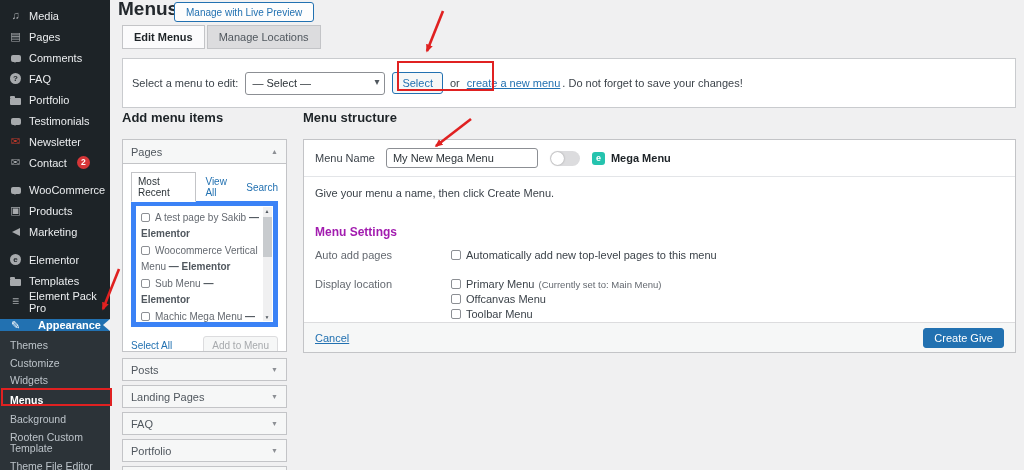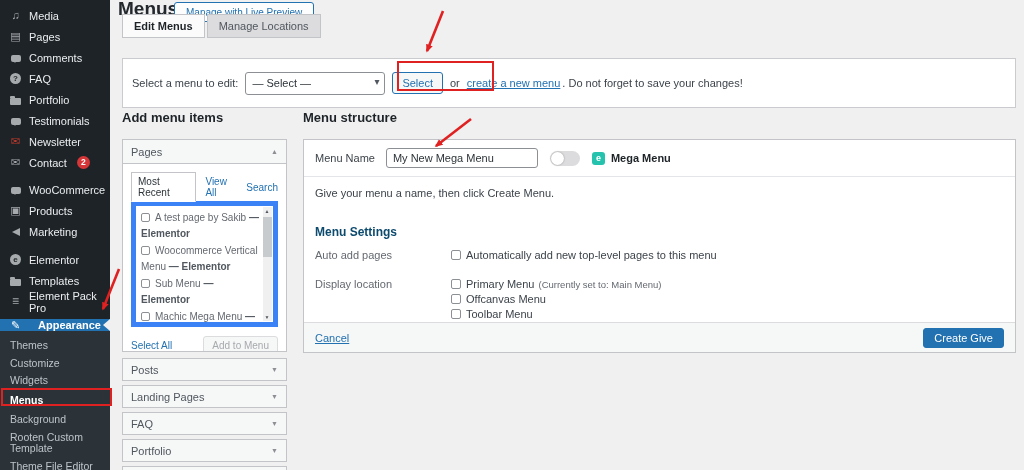--- a/index.html
+++ b/index.html
@@ -31,21 +31,21 @@
   .appearance-bar { margin-top:7px; height:23px; background:#2271b1; color:#fff; display:flex; align-items:center; gap:16px; padding-left:9px; font-size:11px; font-weight:bold; position:relative; cursor:pointer; }
   .appearance-bar .notch { position:absolute; right:0; top:50%; transform:translateY(-50%); width:0; height:0; border:6px solid transparent; border-right:7px solid #f0f0f1; }
   .submenu { background:#2c3338; flex:1; padding-top:6px; }
   .sub-item { padding:3px 12px 3px 10px; font-size:10.5px; line-height:11.5px; color:#bdc4ca; cursor:pointer; }
   .sub-item.current { color:#fff; font-weight:bold; padding-top:5px; padding-bottom:5px; }
 
   
   .main { position:absolute; left:110px; top:0; right:0; bottom:0; background:#f0f0f1; }
   .page-title { position:absolute; left:8px; top:-2px; font-size:19px; color:#23282d; }
   .live-preview { position:absolute; left:64px; top:2px; height:20px; padding:0 11px; background:#fdfdfd; border:1px solid #2271b1; border-radius:3px; color:#2271b1; font-size:10px; cursor:pointer; font-family:inherit; }
-  .tabs { position:absolute; left:12px; top:14px; display:flex; }
+  .tabs { position:absolute; left:12px; top:25px; display:flex; }
   .tab { padding:5px 11px; font-size:11px; border:1px solid #c3c4c7; background:#dcdcde; color:#50575e; cursor:pointer; }
   .tab.active { background:#fbfbfc; color:#1d2327; font-weight:bold; margin-right:2px; }
 
   .select-bar { position:absolute; left:12px; top:58px; width:894px; height:50px; background:#fff; border:1px solid #c9cbce; display:flex; align-items:center; padding-left:9px; gap:7px; font-size:11px; color:#3c434a; }
   .sel-wrap { position:relative; }
   .sel-wrap select { width:140px; height:23px; border:1px solid #8c8f94; border-radius:3px; background:#fff; font-size:11px; color:#2c3338; padding:0 18px 0 6px; appearance:none; -webkit-appearance:none; font-family:inherit; }
   .sel-wrap::after { content:"▾"; position:absolute; right:6px; top:4px; font-size:10px; color:#50575e; pointer-events:none; }
   .btn-outline { height:22px; padding:0 9px; background:#f6f7f7; border:1px solid #2271b1; border-radius:3px; color:#2271b1; font-size:11px; cursor:pointer; font-family:inherit; }
   .link { color:#2271b1; text-decoration:underline; cursor:pointer; }
   .plain-link { color:#2271b1; text-decoration:none; cursor:pointer; }
@@ -81,21 +81,21 @@
   .name-row { height:37px; display:flex; align-items:center; padding:0 11px; border-bottom:1px solid #e3e5e8; }
   .name-label { font-size:11px; color:#3c434a; margin-right:11px; }
   .name-input { width:152px; height:20px; border:1px solid #8c8f94; border-radius:3px; font-size:11px; color:#2c3338; padding:4px 6px; font-family:inherit; }
   .toggle { margin-left:12px; width:30px; height:15px; background:#dcdcde; border-radius:8px; position:relative; cursor:pointer; }
   .toggle .knob { position:absolute; left:1px; top:1px; width:13px; height:13px; background:#fff; border-radius:50%; box-shadow:0 0 2px rgba(0,0,0,.35); }
   .ek-icon { margin-left:12px; width:13px; height:13px; border-radius:3px; background:#25c3ae; color:#fff; font-size:9px; font-weight:bold; display:flex; align-items:center; justify-content:center; }
   .ek-icon::before { content:"e"; }
   .mega-label { margin-left:6px; font-size:11px; font-weight:bold; color:#1d2327; }
   .help-row { padding:10px 11px; font-size:11px; color:#3c434a; }
   .settings { padding:0 11px; }
-  .settings h4 { font-size:12px; font-weight:bold; color:#0c4a6e; margin:16px 0 10px; }
+  .settings h4 { font-size:12px; font-weight:bold; color:#a21caf; margin:16px 0 10px; }
   .set-row { display:flex; font-size:11px; margin-bottom:9px; }
   .set-label { width:136px; color:#646970; }
   .loc-row { display:flex; align-items:center; margin-bottom:3px; font-size:11px; color:#3c434a; }
   .loc-row .cb { width:10px; height:10px; }
   .note { font-size:9.5px; color:#646970; margin-left:4px; }
   .ms-footer { position:absolute; left:0; right:0; bottom:0; height:30px; background:#f6f7f7; border-top:1px solid #dcdcde; display:flex; align-items:center; justify-content:space-between; padding:0 11px; }
   .ms-footer .link { font-size:11px; }
   .btn-primary { height:20px; padding:0 10px; background:#2271b1; border:1px solid #2271b1; border-radius:3px; color:#fff; font-size:11px; cursor:pointer; font-family:inherit; }
 
   

